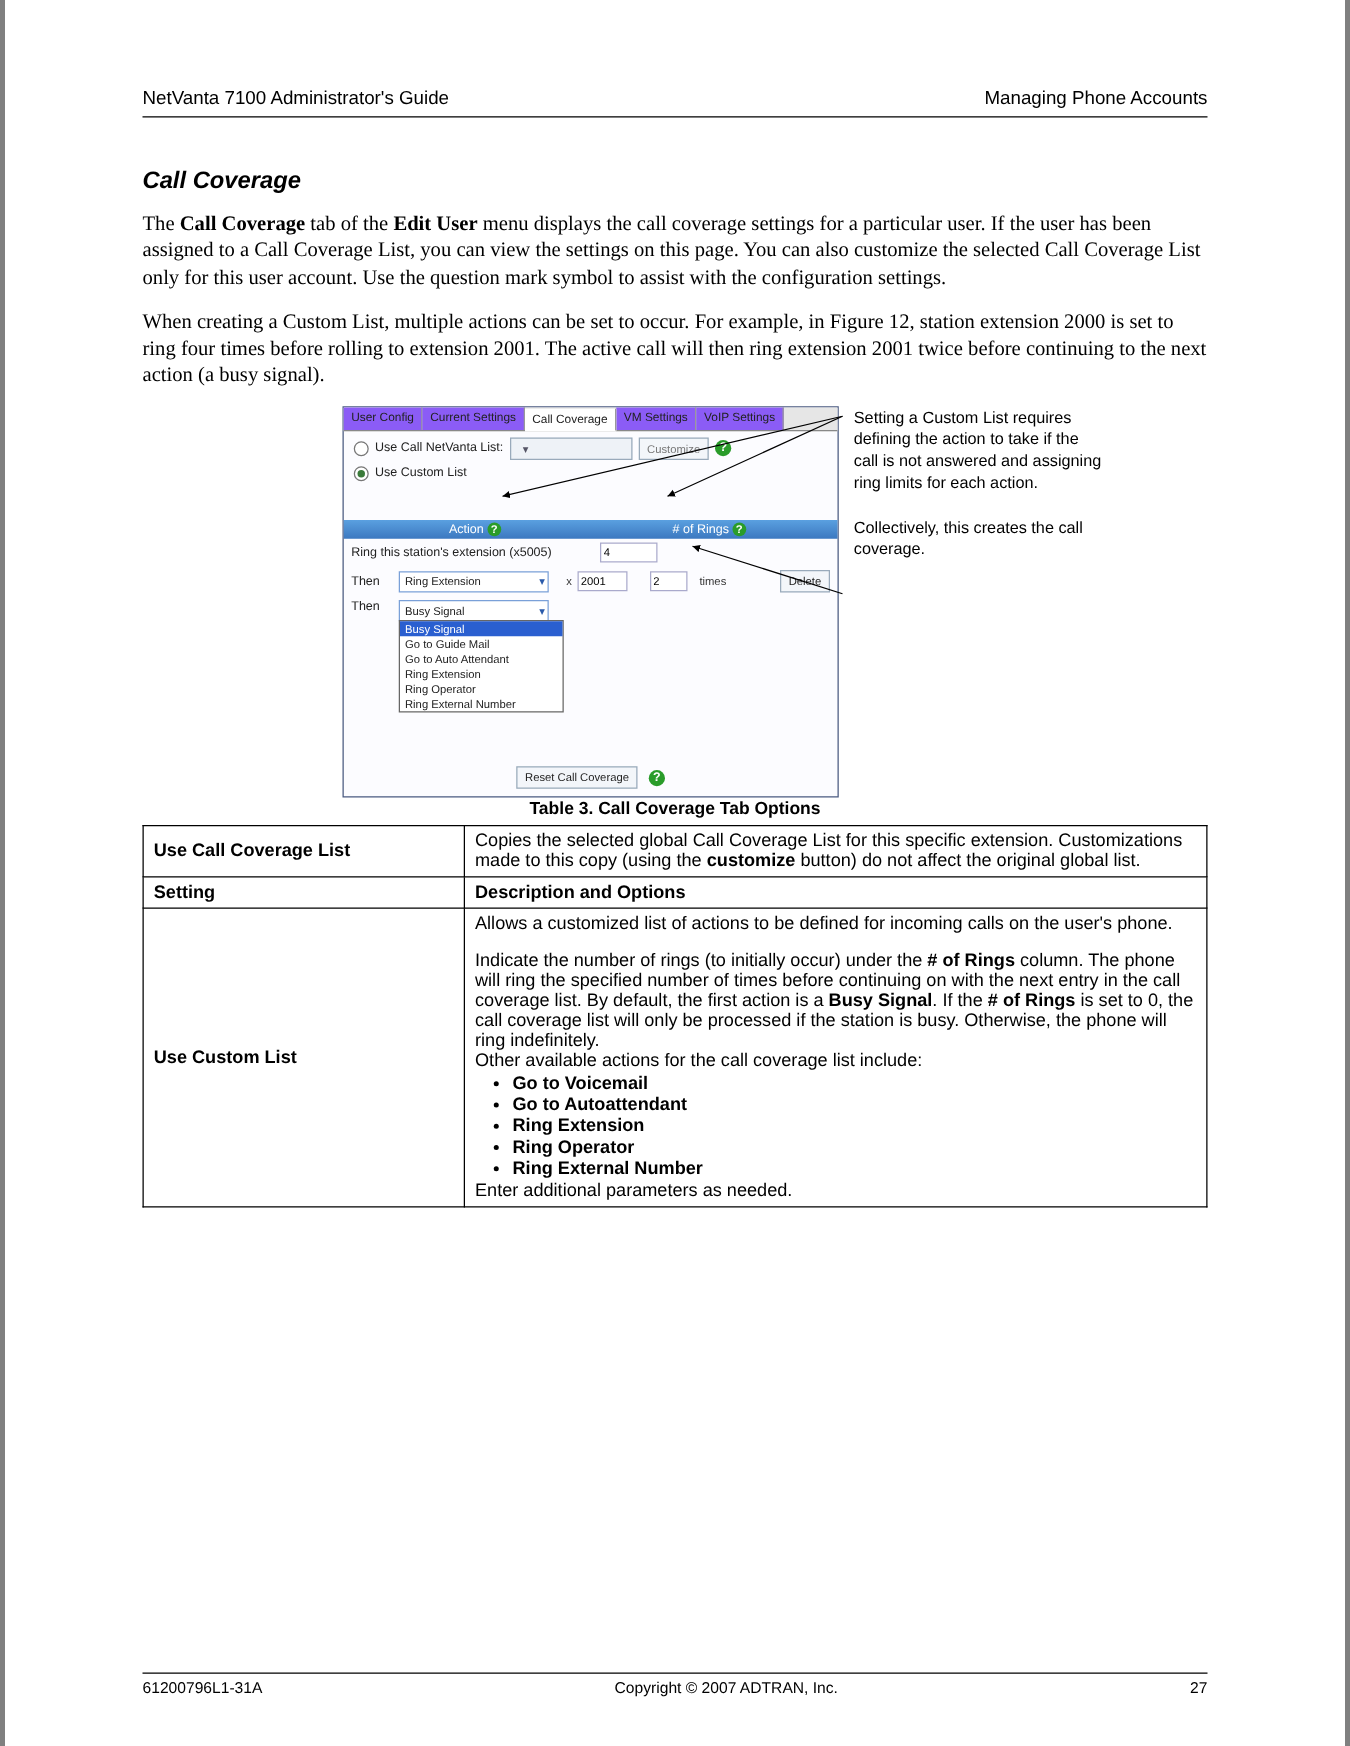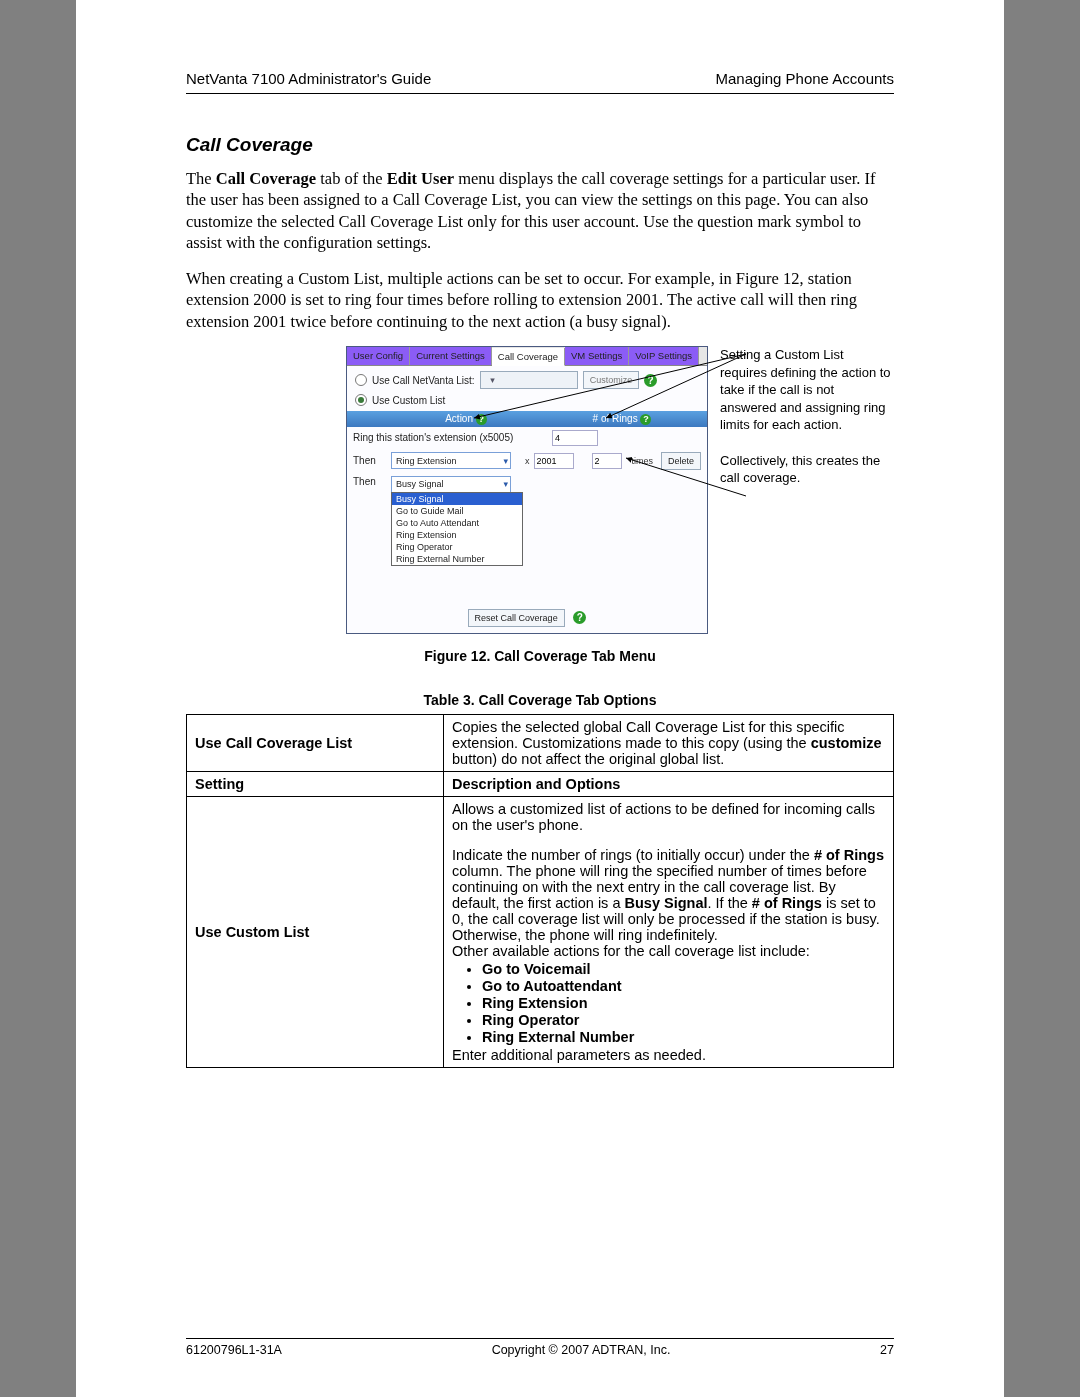--- a/index.html
+++ b/index.html
@@ -3,21 +3,21 @@
 <meta charset="utf-8">
 <style>
   body {
     margin: 0;
     background: #808080;
     font-family: Arial, Helvetica, sans-serif;
     color: #000;
     font-size: 14px;
   }
   .page {
-    width: 928px;
+    width: 1072px;
     height: 1397px;
     background: #fff;
     margin: 0 auto;
     box-sizing: border-box;
     padding: 70px 110px 40px 110px;
     position: relative;
   }
   .header-bar {
     display: flex;
     justify-content: space-between;
@@ -100,21 +100,21 @@
   }
   .help-ico {
     width:13px; height:13px; border-radius:50%;
     background:#2a9c2a; color:#fff; font-weight:bold;
     display:inline-flex; align-items:center; justify-content:center;
     font-size:10px;
   }
   .hdr-band {
     background: linear-gradient(#5aa0e0,#3c78c0);
     color:#fff; font-size:10px;
-    display:flex; padding:2px 24px;
+    display:flex; padding:2px 10px;margin-top:26px;
   }
   .hdr-band .col1{ width:190px; text-align:center; }
   .hdr-band .col2{ flex:1; text-align:center; }
   .row-line {
     display:flex; align-items:center;
     padding:3px 6px; gap:4px;
   }
   .small-input{
     border:1px solid #aac; background:#fff; height:14px;
     font-size:9px; padding:0 2px; width:40px;
@@ -287,21 +287,20 @@
       <line x1="400" y1="8" x2="260" y2="72" stroke="#000" stroke-width="1" marker-end="url(#arrow)"></line>
       <line x1="400" y1="150" x2="280" y2="112" stroke="#000" stroke-width="1" marker-end="url(#arrow)"></line>
     </svg>
 
     <div class="annot-col">
       <p>Setting a Custom List requires defining the action to take if the call is not answered and assigning ring limits for each action.</p>
       <p>Collectively, this creates the call coverage.</p>
     </div>
   </div>
 
-  <div class="figure-caption">Figure 12.  Call Coverage Tab Menu</div>
 
   <div class="table-caption">Table 3.  Call Coverage Tab Options</div>
 
   <table class="info">
     <tbody>
         <tr>
       <td class="setting">Use Call Coverage List</td>
       <td>
         <span>Copies the selected global Call Coverage List for this specific extension. Customizations made to this copy (using the </span><b>customize</b><span> button) do not affect the original global list.</span>
       </td>

